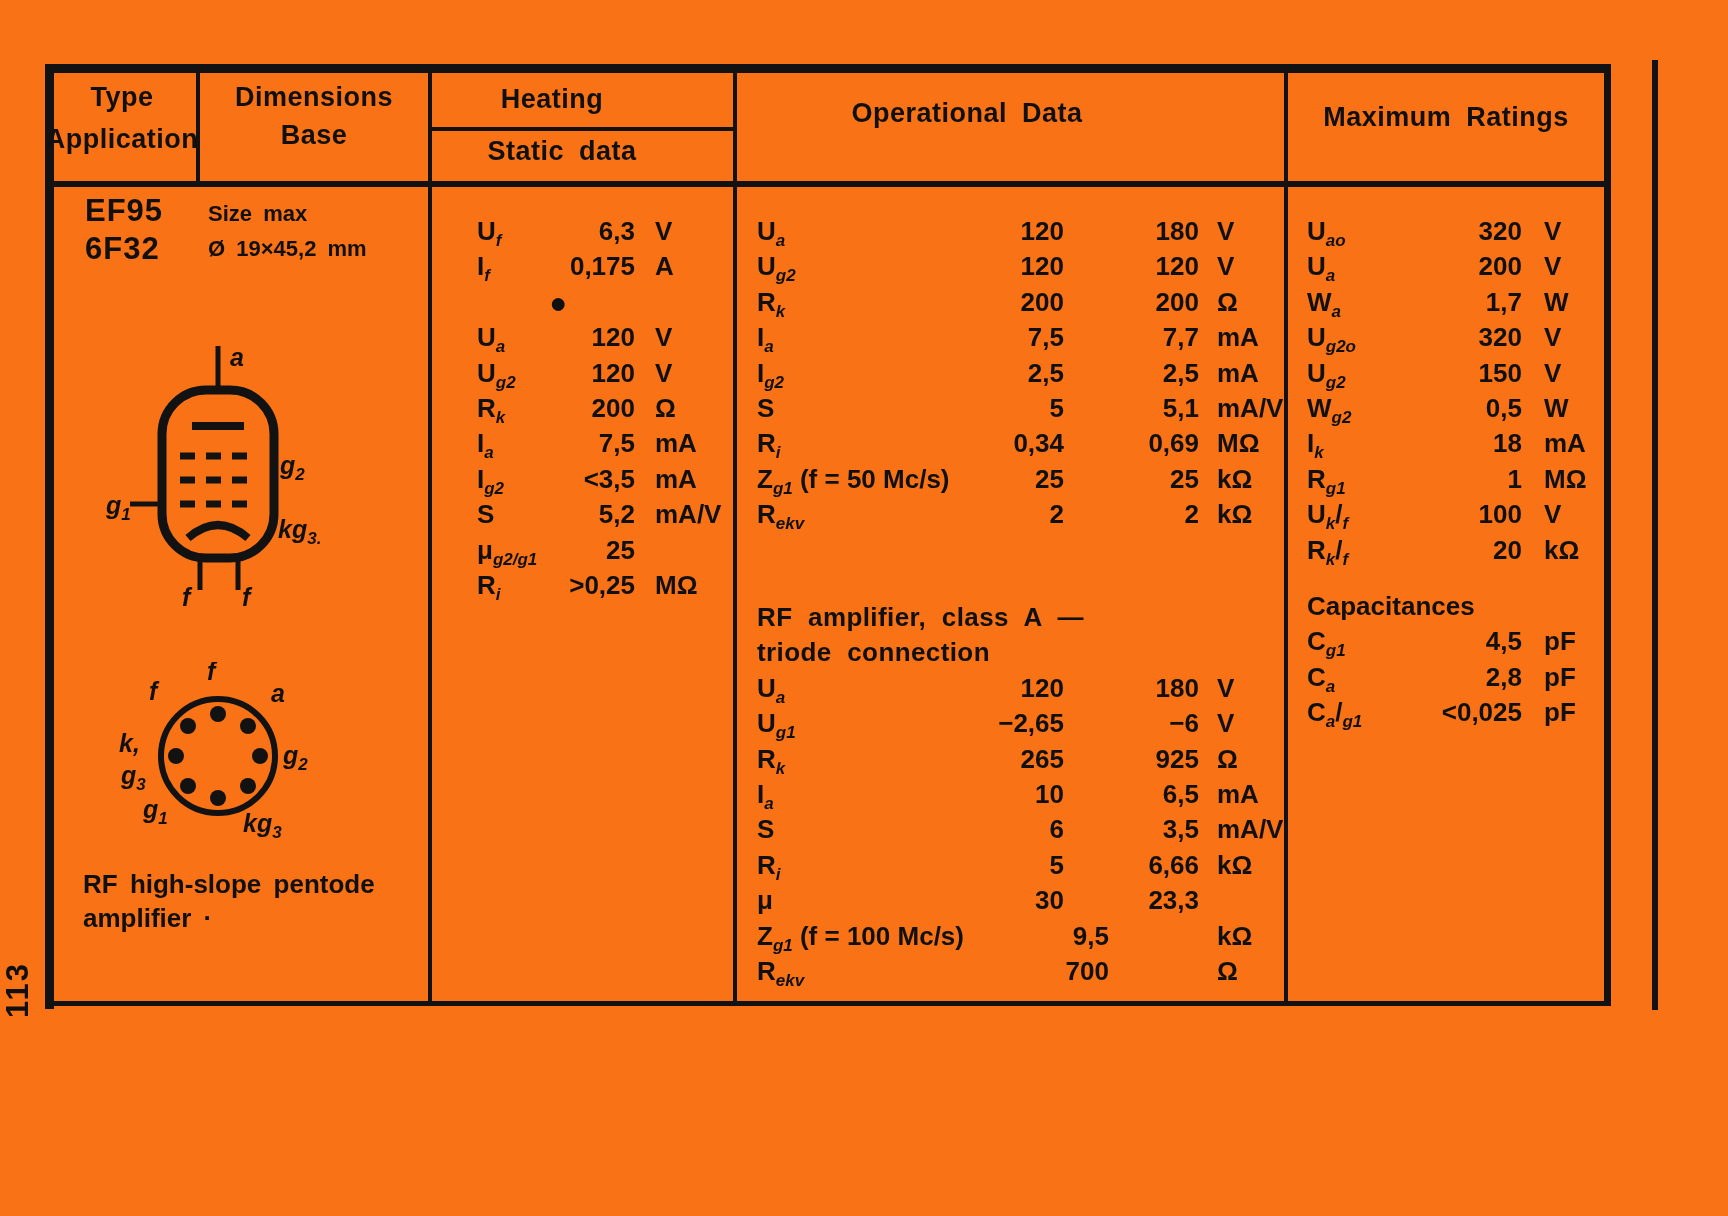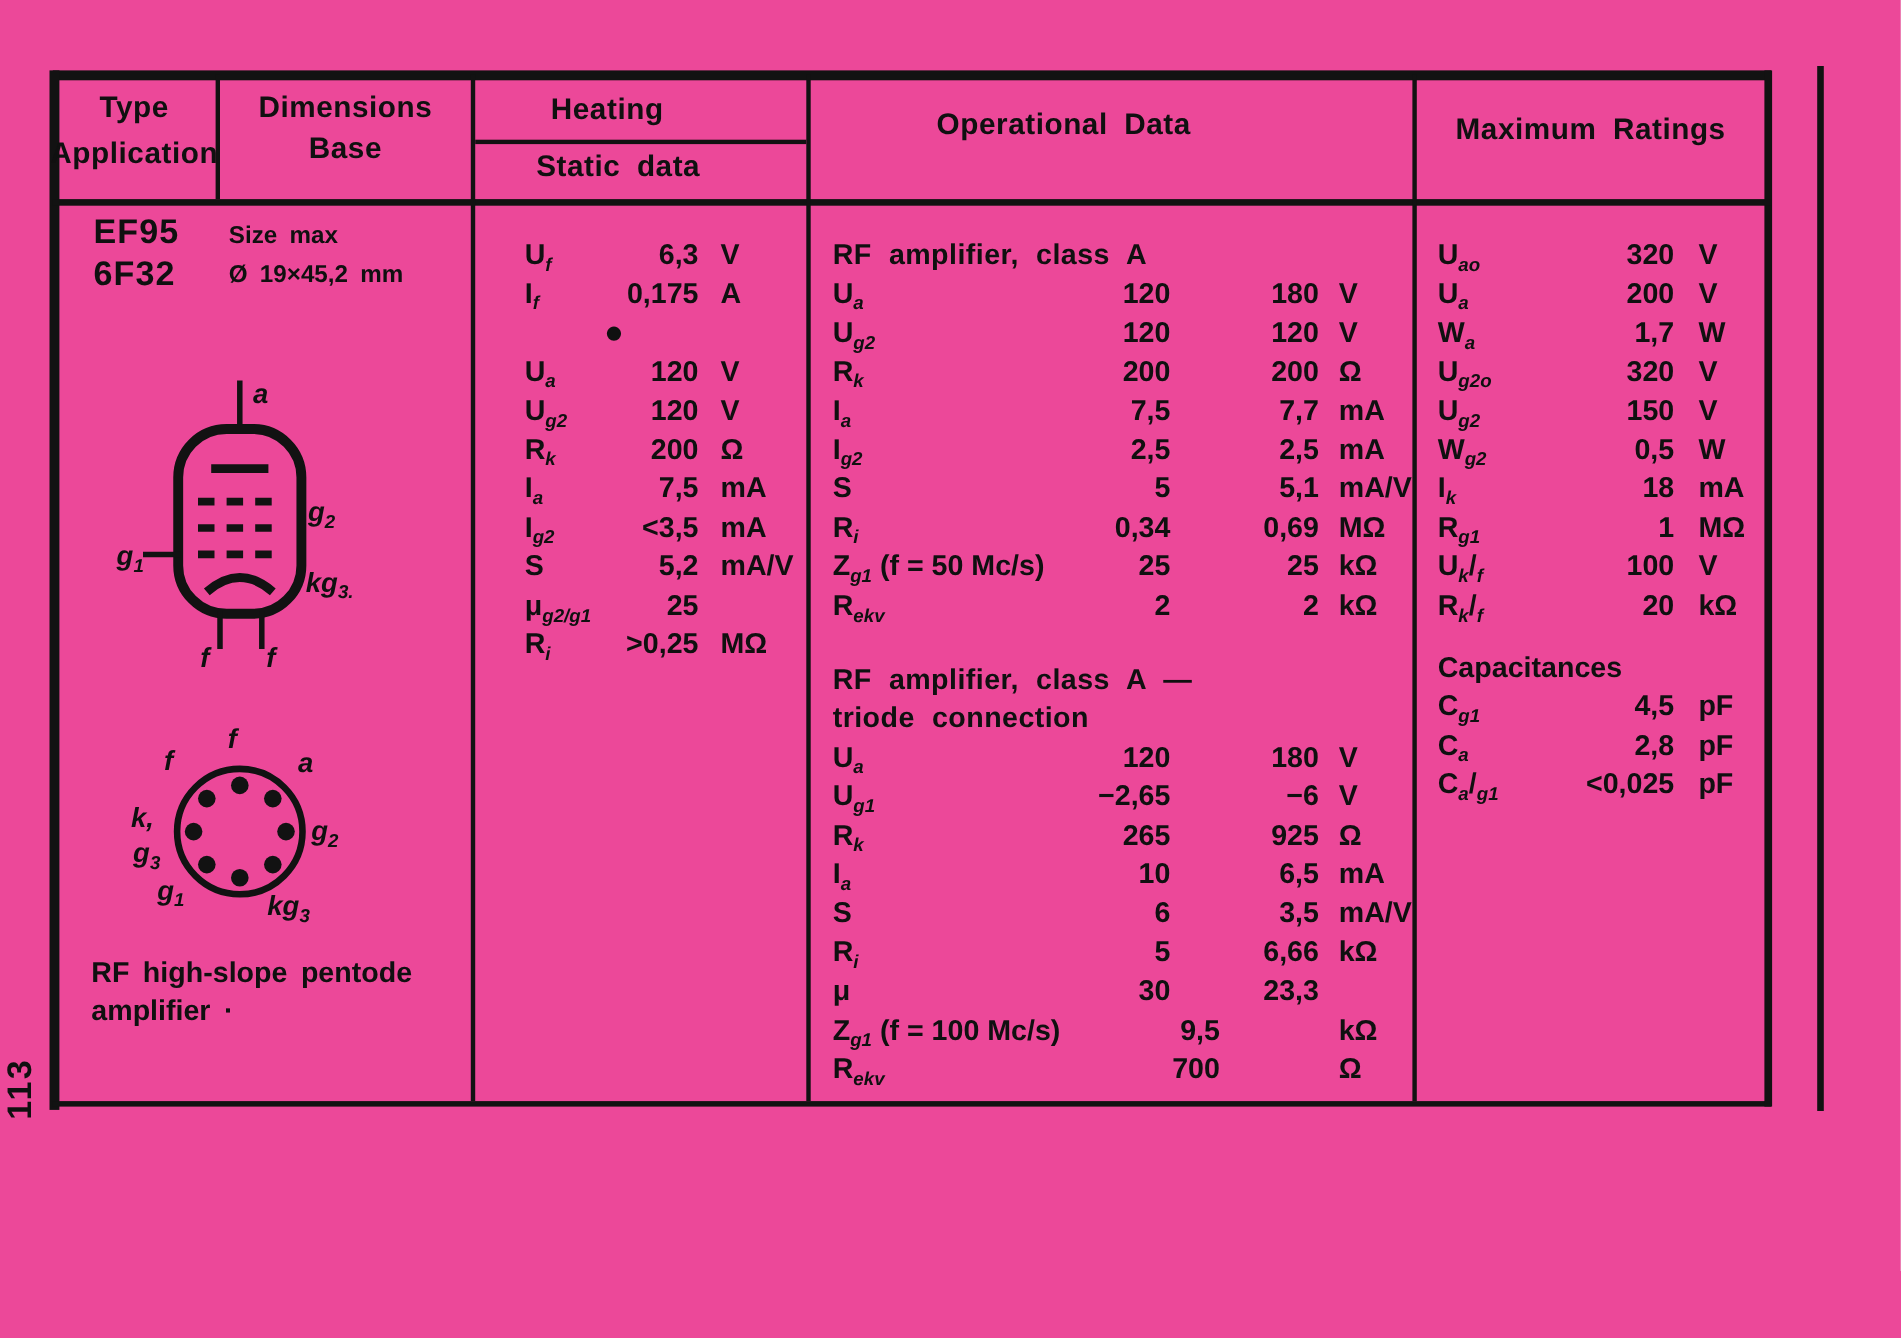--- a/index.html
+++ b/index.html
@@ -1,16 +1,16 @@
 <!DOCTYPE html>
 <html><head>
 <meta charset="utf-8">
 <style>
   html,body{margin:0;padding:0;background:#e8e8e4;}
-  .sheet{position:relative;width:1728px;height:1216px;background:#ec4899;overflow:hidden;
+  .sheet{position:relative;width:1728px;height:1216px;background:#f97316;overflow:hidden;
          font-family:"Liberation Sans",sans-serif;color:#101010;font-weight:700;}
   .ln{position:absolute;background:#121212;}
   .hdr{position:absolute;text-align:center;font-size:27px;letter-spacing:.5px;word-spacing:7px;}
   .txt{position:absolute;white-space:nowrap;}
   
   .colflow{position:absolute;font-size:26px;line-height:35.4px;white-space:nowrap;}
   .prow{display:grid;align-items:baseline;}
   .col3 .prow{grid-template-columns:1fr 88px 20px 77px;}
   .op   .prow{grid-template-columns:1fr 100px 135px 18px 67px;}
   .max  .prow{grid-template-columns:1fr 95px 22px 60px;}
@@ -172,21 +172,20 @@
         <div class="prow">
           <span class="lbl"><span>R</span><sub>i</sub></span>
           <span class="v">&gt;0,25</span>
           <span class="sp"></span>
           <span class="u">MΩ</span>
         </div>
       </div>
   </div>
 
   <div class="colflow op" style="left:757px;top:214px;width:527px;">
-    <div class="sec-title">RF amplifier, class A</div>
     <div id="op1-rows">
         <div class="prow">
           <span class="lbl"><span>U</span><sub>a</sub></span>
           <span class="v1">120</span>
           <span class="v2">180</span>
           <span class="sp"></span>
           <span class="u">V</span>
         </div>
         <div class="prow">
           <span class="lbl"><span>U</span><sub>g2</sub></span>

